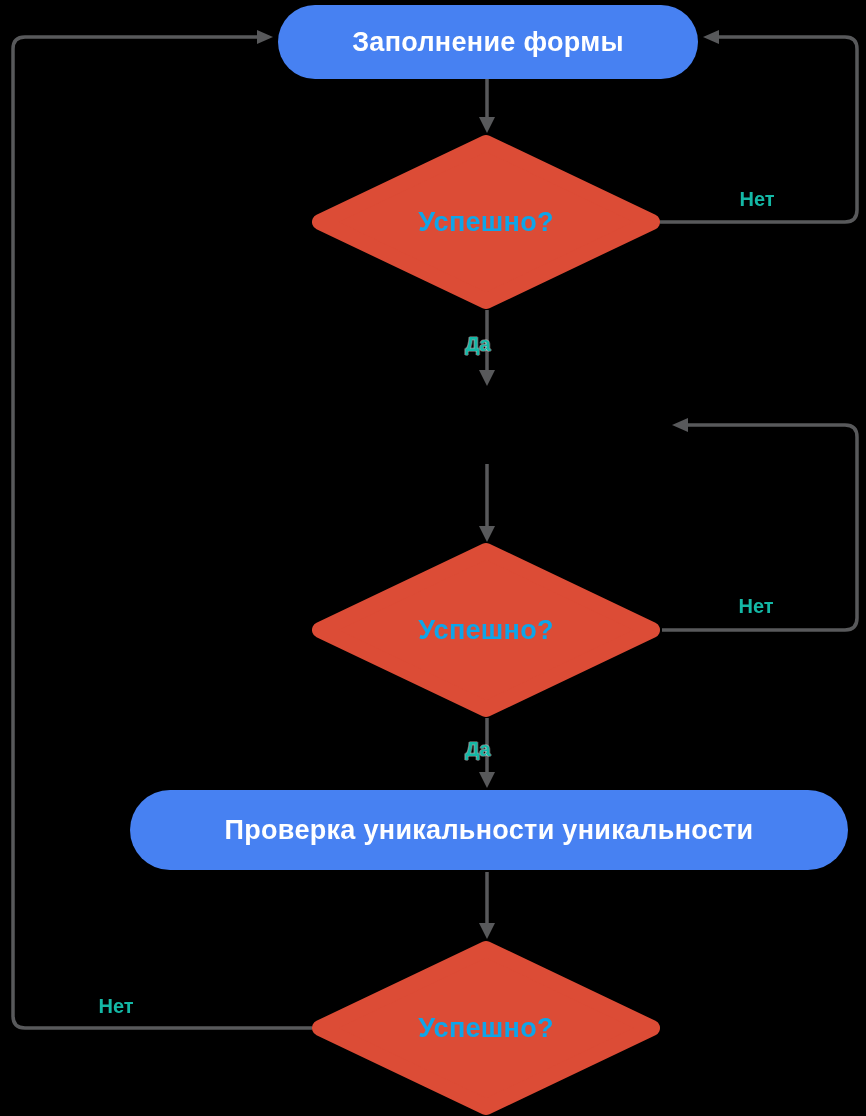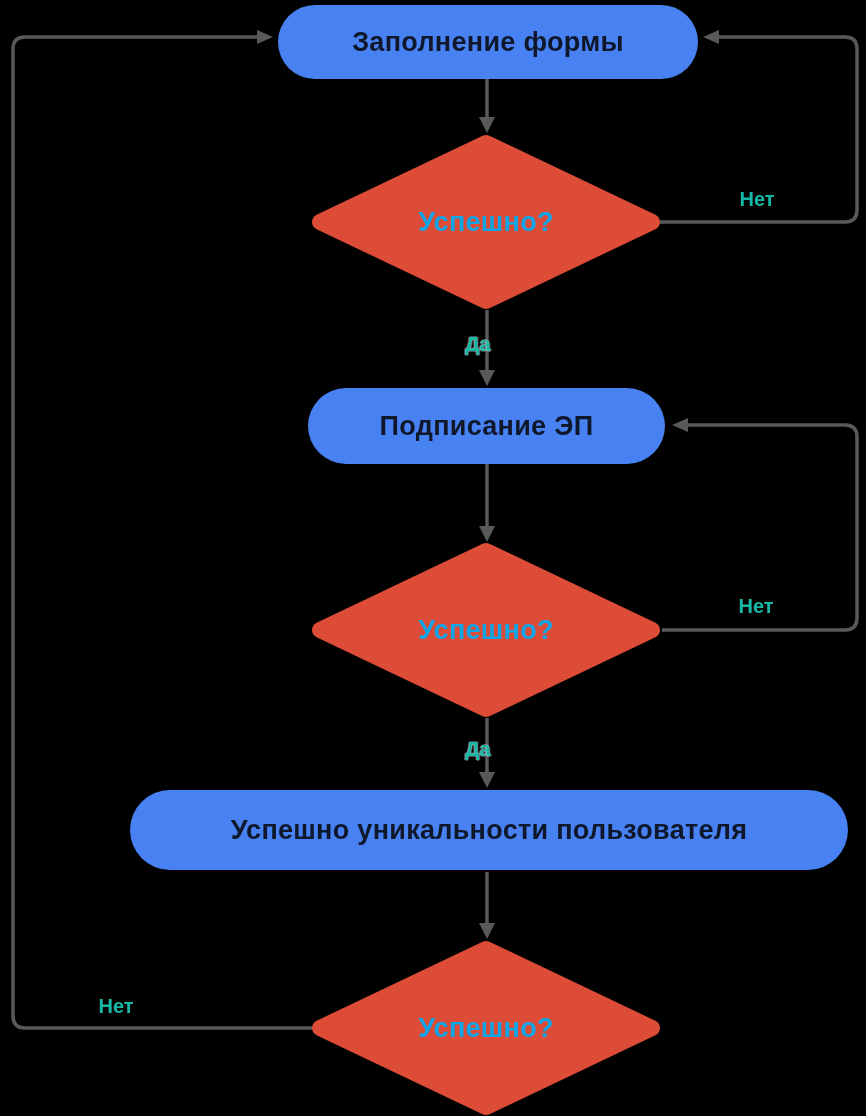--- a/index.html
+++ b/index.html
@@ -10,21 +10,21 @@
     overflow:hidden;
     font-family:"Liberation Sans", sans-serif;
   }
   svg.wire-layer { position:absolute; left:0; top:0; }
   .edge-line { stroke:#58595B; stroke-width:3.5; fill:none; }
   .arrowhead { fill:#58595B; stroke:none; }
   .diamond-shape { fill:#DC4C36; stroke:#DC4C36; stroke-width:16; stroke-linejoin:round; }
   .node {
     position:absolute;
     background:#4781F2;
-    color:#0f172a;
+    color:#ffffff;
     display:flex; align-items:center; justify-content:center;
     font-weight:bold; font-size:27px;
     letter-spacing:0.3px;
     white-space:nowrap;
   }
   .diamond-label {
     position:absolute;
     width:300px; height:36px; line-height:36px;
     text-align:center;
     color:#0ea5e9; font-weight:bold; font-size:27px;
@@ -76,26 +76,23 @@
 
     <path class="diamond-shape" d="M486 143 L652 222 L486 301 L320 222 Z"></path>
     <path class="diamond-shape" d="M486 551 L652 630 L486 709 L320 630 Z"></path>
     <path class="diamond-shape" d="M486 949 L652 1028 L486 1107 L320 1028 Z"></path>
   </svg>
 
   <div class="node" style="left:278px; top:5px; width:420px; height:74px; border-radius:37px;">
     <span>Заполнение формы</span>
   </div>
 
-  <div class="node" style="left:308px; top:388px; width:357px; height:76px; border-radius:38px;">
-    <span>Подписание ЭП</span>
-  </div>
 
   <div class="node" style="left:130px; top:790px; width:718px; height:80px; border-radius:40px;">
-    <span>Успешно уникальности пользователя</span>
+    <span>Проверка уникальности уникальности</span>
   </div>
 
   <div class="diamond-label" style="left:336px; top:204px;">Успешно?</div>
   <div class="diamond-label" style="left:336px; top:612px;">Успешно?</div>
   <div class="diamond-label" style="left:336px; top:1010px;">Успешно?</div>
 
   <div class="edge-label halo" style="left:453px; top:344px;">Да</div>
   <div class="edge-label" style="left:757px; top:199px;">Нет</div>
   <div class="edge-label halo" style="left:453px; top:749px;">Да</div>
   <div class="edge-label" style="left:756px; top:606px;">Нет</div>

